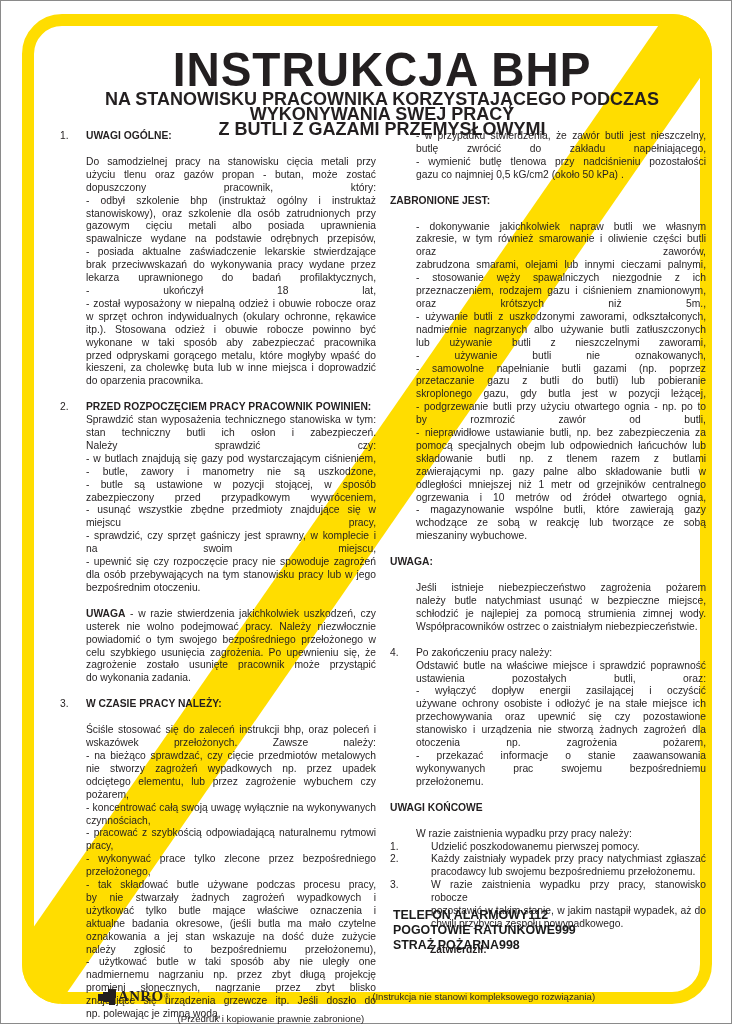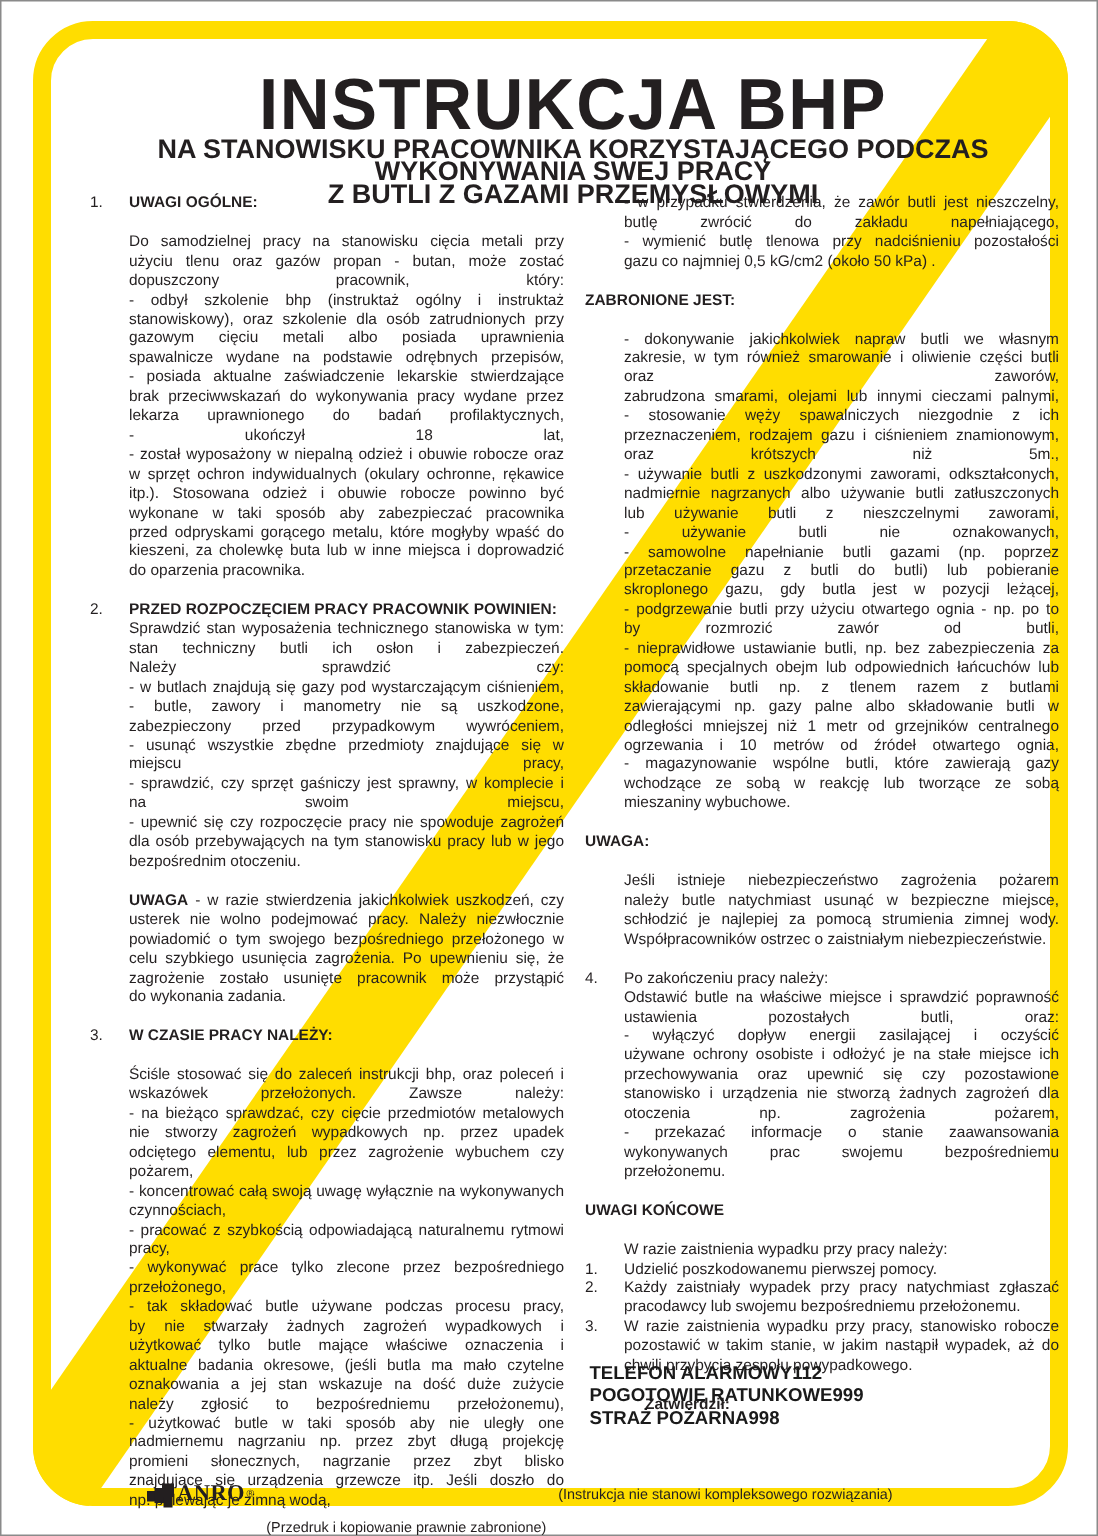--- a/index.html
+++ b/index.html
@@ -38,21 +38,21 @@
     .sec-head.plain .sec-num { font-weight: normal; }
     .indent { padding-left: 26px; text-align: justify; }
     .gap { height: 13px; }
     .line { display: block; text-align: justify; text-align-last: justify; }
     .line.last { text-align-last: left; }
     .bold { font-weight: bold; margin-left: 40px; }
 
     .num-list { padding-left: 0; }
     .num-item { display: flex; }
     .num-item .n { width: 26px; flex: none; }
-    .num-item .t { flex: 1; text-align: justify; }
+    .num-item .t { flex: 1; text-align: justify; margin-left: 15px; }
 
     .phones { position: absolute; left: 377px; top: 908px; width: 230px; font-weight: bold; font-size: 12.4px; line-height: 15px; }
     .phone-row { display: flex; justify-content: flex-start; }
 
     .footer { position: absolute; left: 82px; top: 969px; display: flex; align-items: center; font-size: 9.6px; color: #231f20; white-space: nowrap; }
     .logo { display: flex; align-items: center; margin-right: 5px; }
     .logo-mark { position: relative; width: 18px; height: 16px; margin-right: 2px; }
     .logo-mark span { position: absolute; background: #231f20; }
     .logo-text { font-family: "Liberation Serif", serif; font-weight: bold; font-size: 15px; letter-spacing: 0.3px; }
     .logo-reg { font-size: 7px; vertical-align: super; margin-left: 1px; }
@@ -111,20 +111,21 @@
     <div class="sec-head" style="margin-bottom:0">
       <span class="sec-num">2.</span>
       <span>PRZED ROZPOCZĘCIEM PRACY PRACOWNIK POWINIEN:</span>
     </div>
     <div class="indent">
         <span class="line">Sprawdzić stan wyposażenia technicznego stanowiska w tym:</span>
         <span class="line">stan technicznу butli ich osłon i zabezpieczeń.</span>
         <span class="line">Należy sprawdzić czy:</span>
         <span class="line">- w butlach znajdują się gazy pod wystarczającym ciśnieniem,</span>
         <span class="line">- butle, zawory i manometry nie są uszkodzone,</span>
+        <span class="line">- butle są ustawione w pozycji stojącej, w sposób</span>
         <span class="line">zabezpieczony przed przypadkowym wywróceniem,</span>
         <span class="line">- usunąć wszystkie zbędne przedmioty znajdujące się w</span>
         <span class="line">miejscu pracy,</span>
         <span class="line">- sprawdzić, czy sprzęt gaśniczy jest sprawny, w komplecie i</span>
         <span class="line">na swoim miejscu,</span>
         <span class="line">- upewnić się czy rozpoczęcie pracy nie spowoduje zagrożeń</span>
         <span class="line">dla osób przebywających na tym stanowisku  pracy lub w jego</span>
         <span class="line last">bezpośrednim otoczeniu.</span>
       </div>
     <div class="gap"></div>

